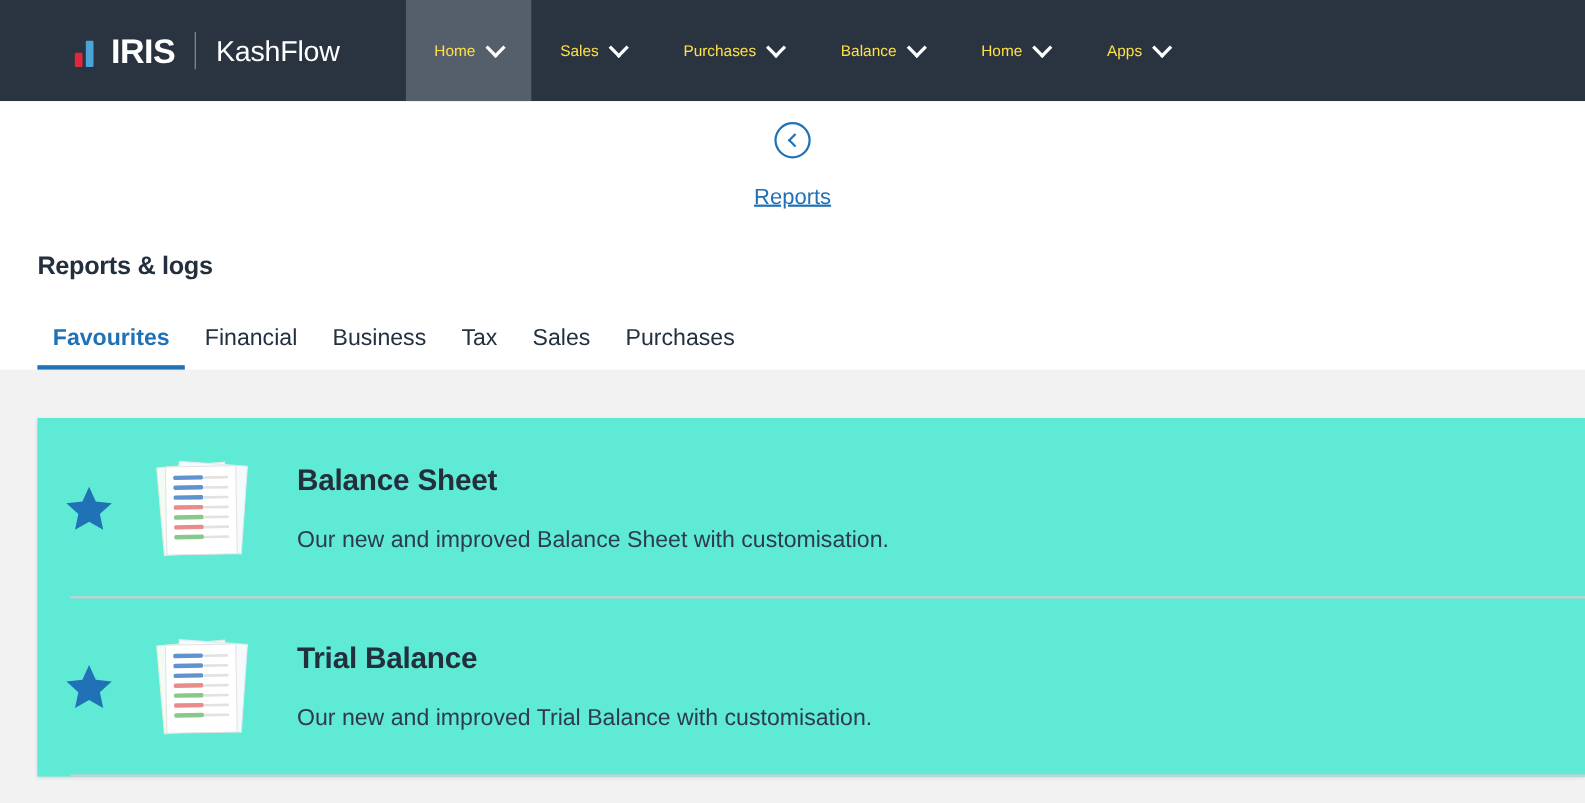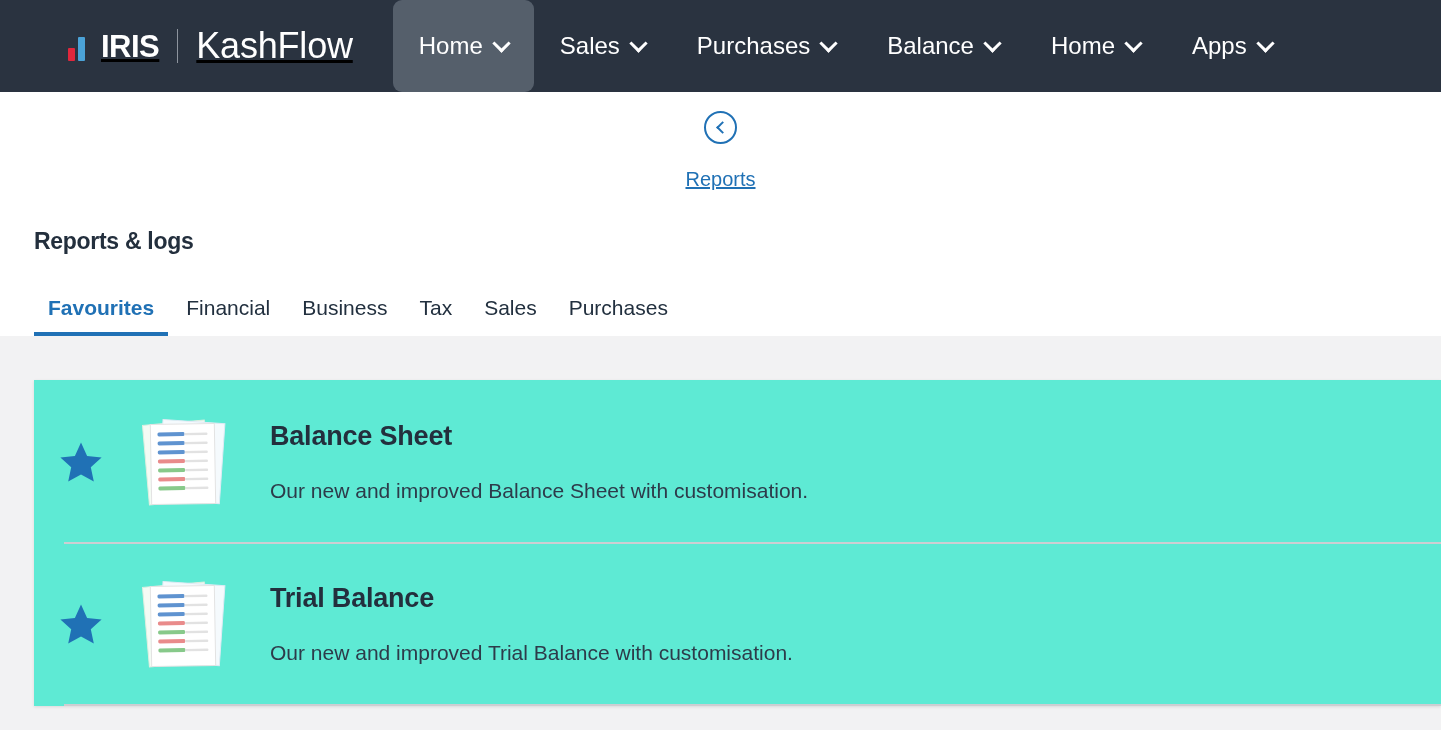--- a/index.html
+++ b/index.html
@@ -19,23 +19,22 @@
     background: #2a3340;
     display: flex;
     align-items: stretch;
     position: relative;
   }
 
   .brand {
     display: flex;
     align-items: center;
     padding-left: 68px;
-    padding-right: 40px;
+    padding-right: 60px;
     gap: 14px;
-    text-decoration: underline;
   }
 
   .brand-logo {
     display: flex;
     align-items: flex-end;
     gap: 3px;
     height: 30px;
   }
   .bar-red {
     width: 7px; height: 13px; background: #e0273c; border-radius: 1px;
@@ -52,42 +51,41 @@
     margin-left: 2px;
   }
   .brand-sep {
     width: 1px;
     height: 34px;
     background: #8d949e;
     margin: 0 4px;
   }
   .brand-kf {
     color: #ffffff;
-    font-size: 36px;
+    font-size: 26px;
     font-weight: 400;
     line-height: 1;
     letter-spacing: -0.2px;
   }
 
   .navmenu {
     display: flex;
     align-items: stretch;
   }
   .navitem {
     display: flex;
     align-items: center;
     gap: 12px;
     padding: 0 26px;
-    color: #ffffff;
-    font-size: 24px;
+    color: #fde047;
+    font-size: 14px;
     font-weight: 400;
     cursor: pointer;
     user-select: none;
     white-space: nowrap;
-    border-radius: 9px;
   }
   .navitem.active { background: #555f6b; }
   .caret {
     display: inline-block;
     width: 13px; height: 13px;
     border-right: 3px solid #ffffff;
     border-bottom: 3px solid #ffffff;
     transform: translateY(-3px) rotate(45deg);
   }
 

